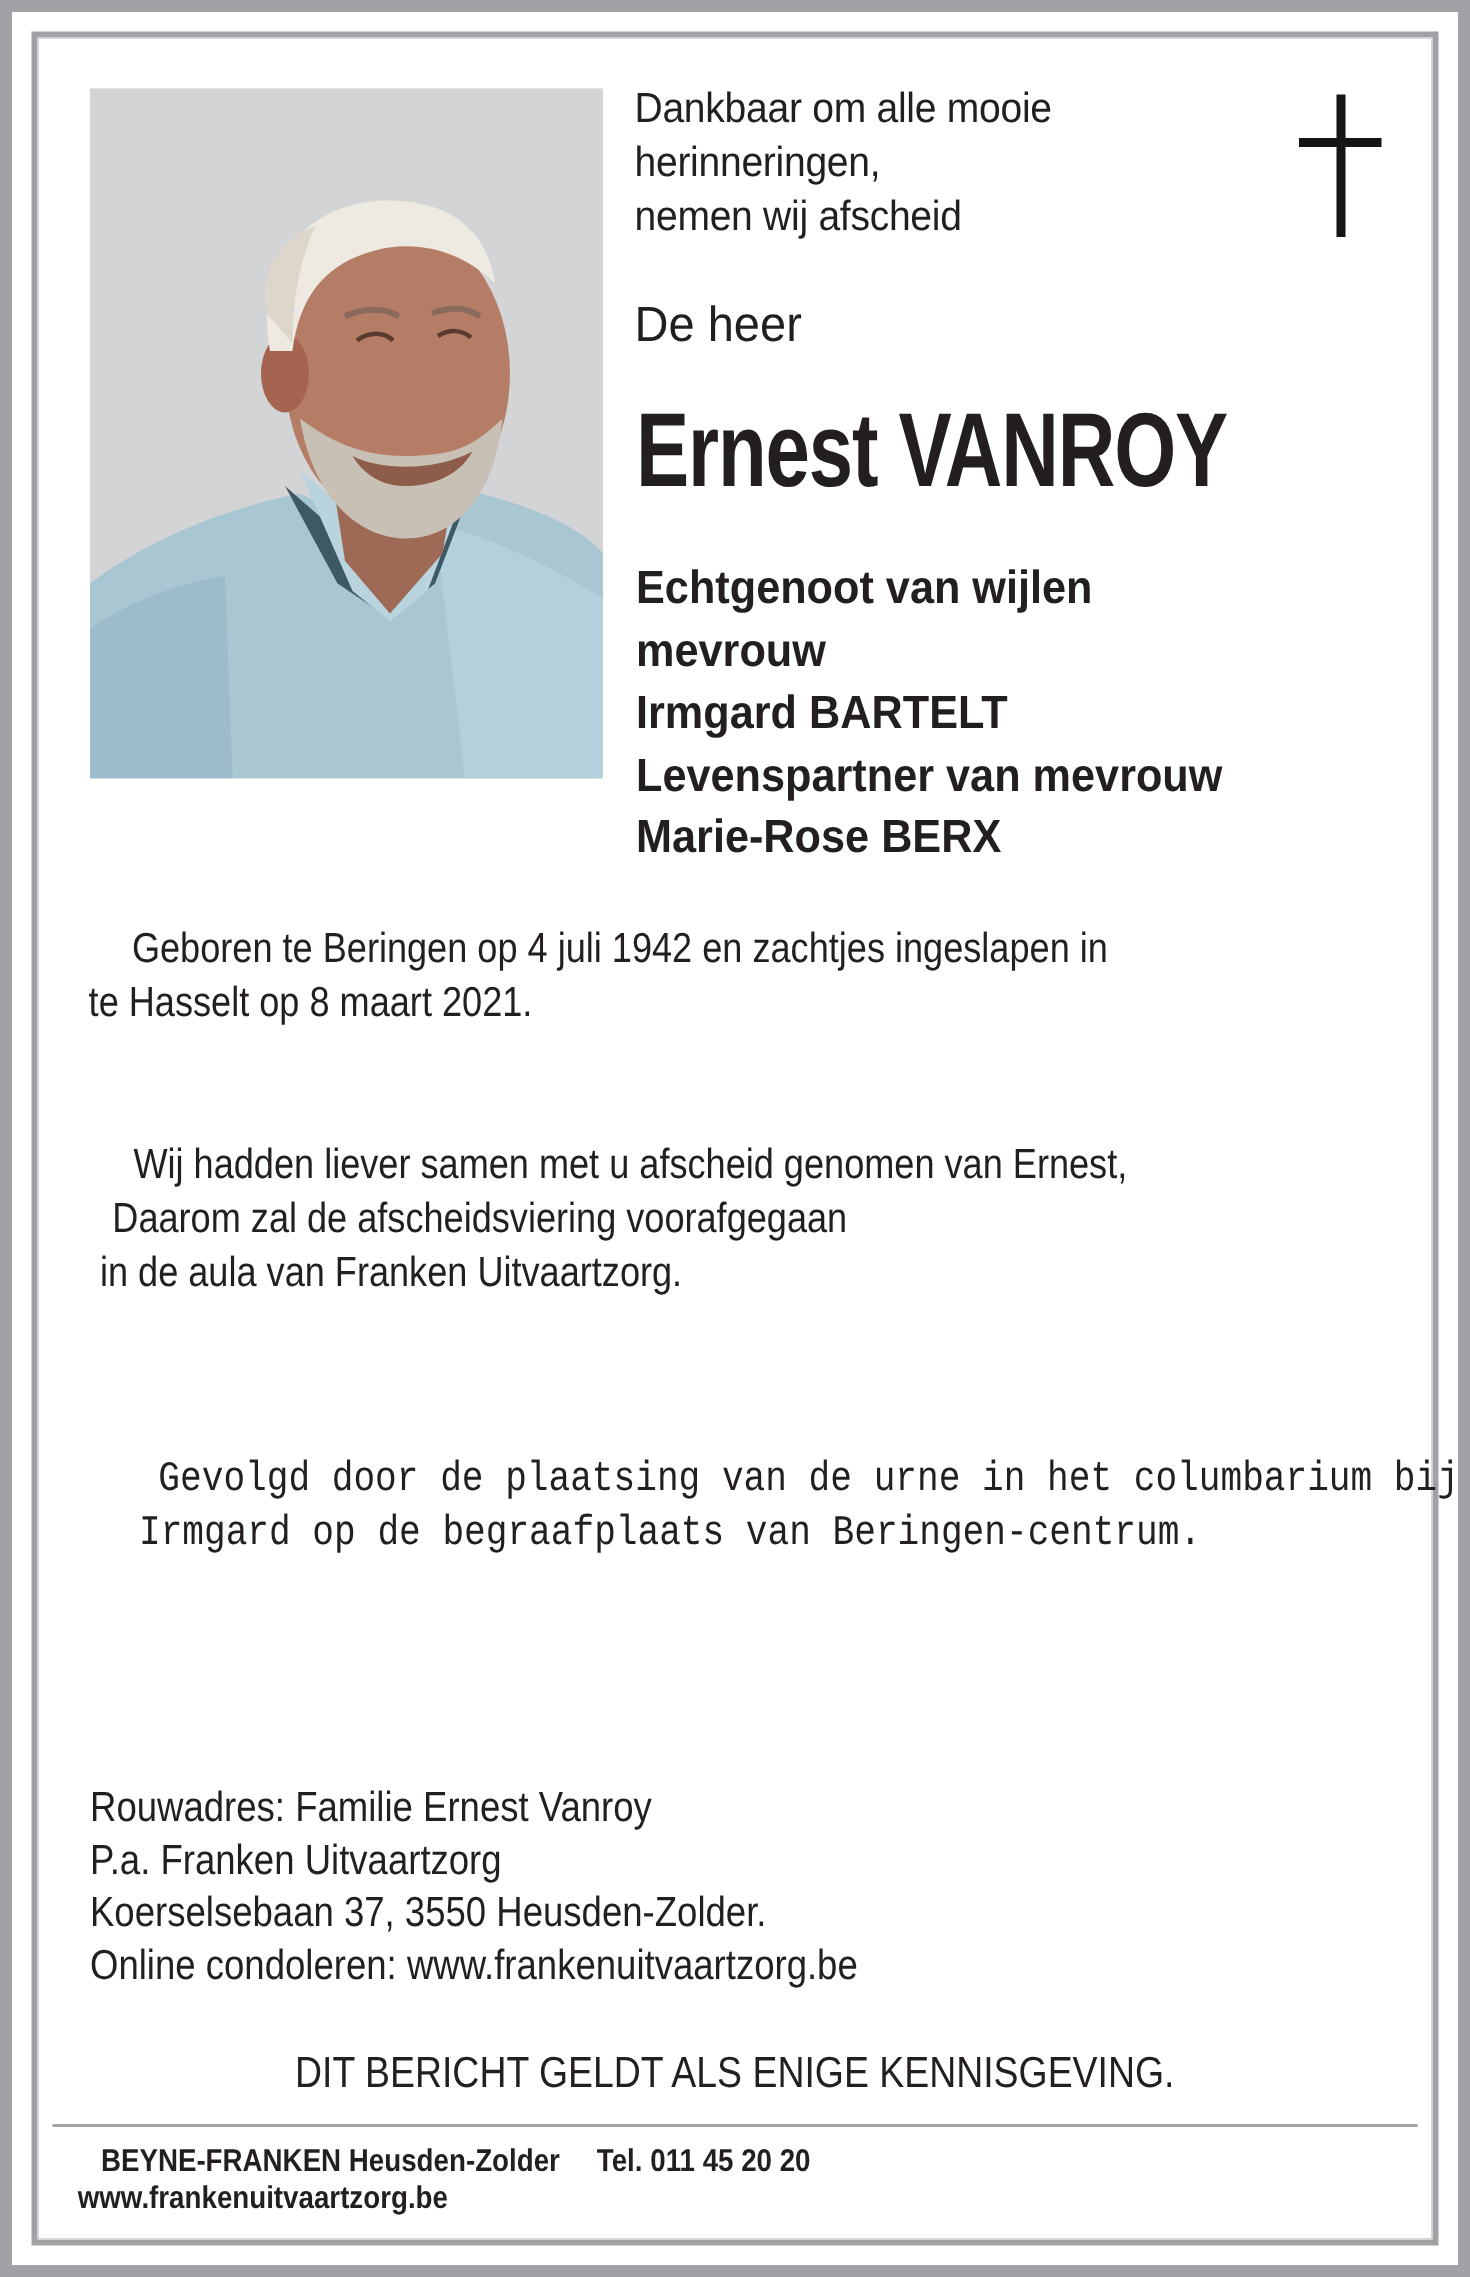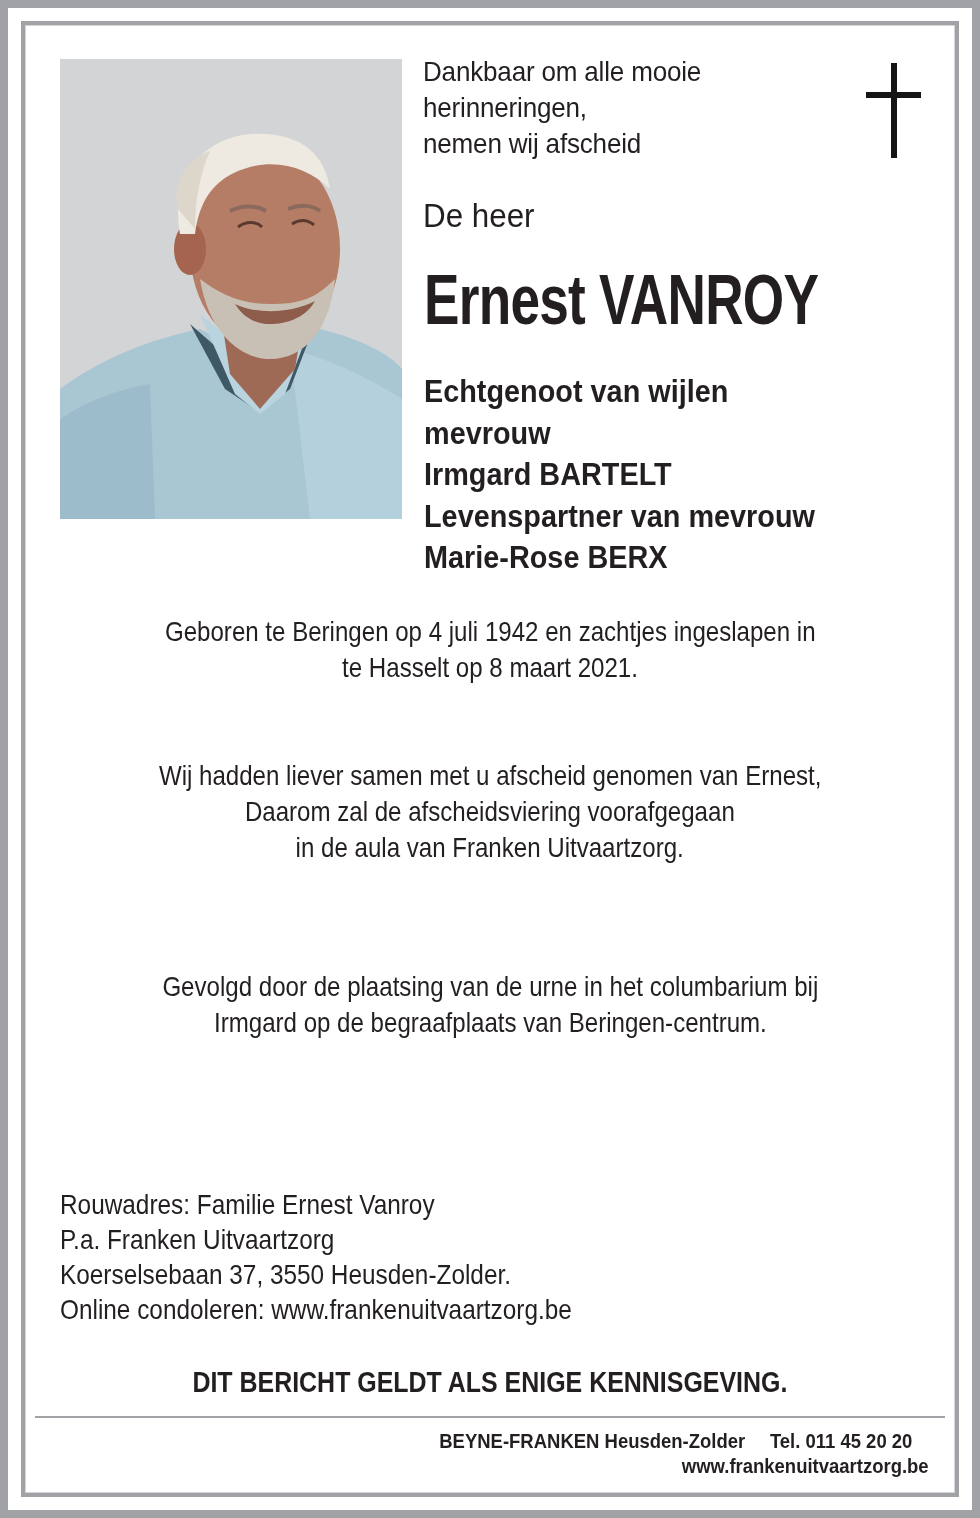--- a/index.html
+++ b/index.html
@@ -49,49 +49,49 @@
   }
 
   .relations {
     position: absolute; left: 424px; top: 371px; width: 520px;
     font-size: 31px; line-height: 41.5px; font-weight: 700;
     transform: scaleX(0.93); transform-origin: left top;
   }
   .relations div { white-space: nowrap; }
 
   .body-text {
-    position: absolute; left: 35px; width: 910px; text-align: center;
+    position: absolute; left: 35px; width: 910px; text-align: left;
     font-size: 28px; line-height: 36px; font-weight: 400;
   }
   .body-text div { white-space: nowrap; }
   .body-text .ln { display: inline-block; transform: scaleX(0.86); transform-origin: center top; }
   #para1 { top: 614px; }
   #para2 { top: 758px; }
-  #para3 { top: 969px; }
+  #para3 { top: 969px; font-family: Liberation Mono, monospace; }
   #para4 { top: 1074px; }
 
   .address {
     position: absolute; left: 60px; top: 1187px; width: 800px;
     font-size: 28px; line-height: 35px; font-weight: 400;
     transform: scaleX(0.87); transform-origin: left top;
   }
   .address div { white-space: nowrap; }
 
   .notice {
     position: absolute; left: 35px; top: 1364px; width: 910px; text-align: center;
-    font-size: 29px; line-height: 36px; font-weight: 700; white-space: nowrap;
+    font-size: 29px; line-height: 36px; font-weight: 400; white-space: nowrap;
   }
   .notice span { display: inline-block; transform: scaleX(0.86); transform-origin: center top; }
 
   .divider {
     position: absolute; left: 35px; top: 1416px; width: 910px; height: 2px; background: #a0a2a5;
   }
 
   .footer {
-    position: absolute; left: 35px; top: 1428px; width: 910px; text-align: right;
+    position: absolute; left: 35px; top: 1428px; width: 910px; text-align: left;
     font-size: 21px; line-height: 25px; font-weight: 700; white-space: nowrap;
   }
   .footer .ln { display: inline-block; transform: scaleX(0.88); transform-origin: center top; }
   .footer .gap { display: inline-block; width: 28px; }
 </style>
 </head>
 <body>
 
 <div class="outer-frame"></div>
 <div class="inner-frame"></div>

